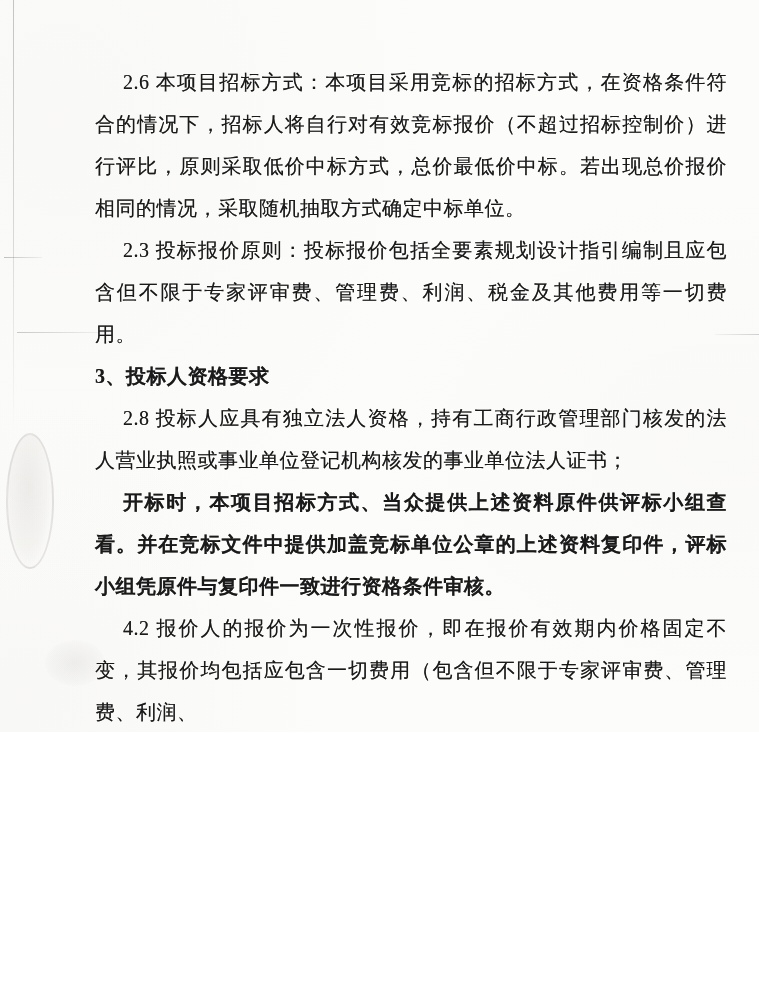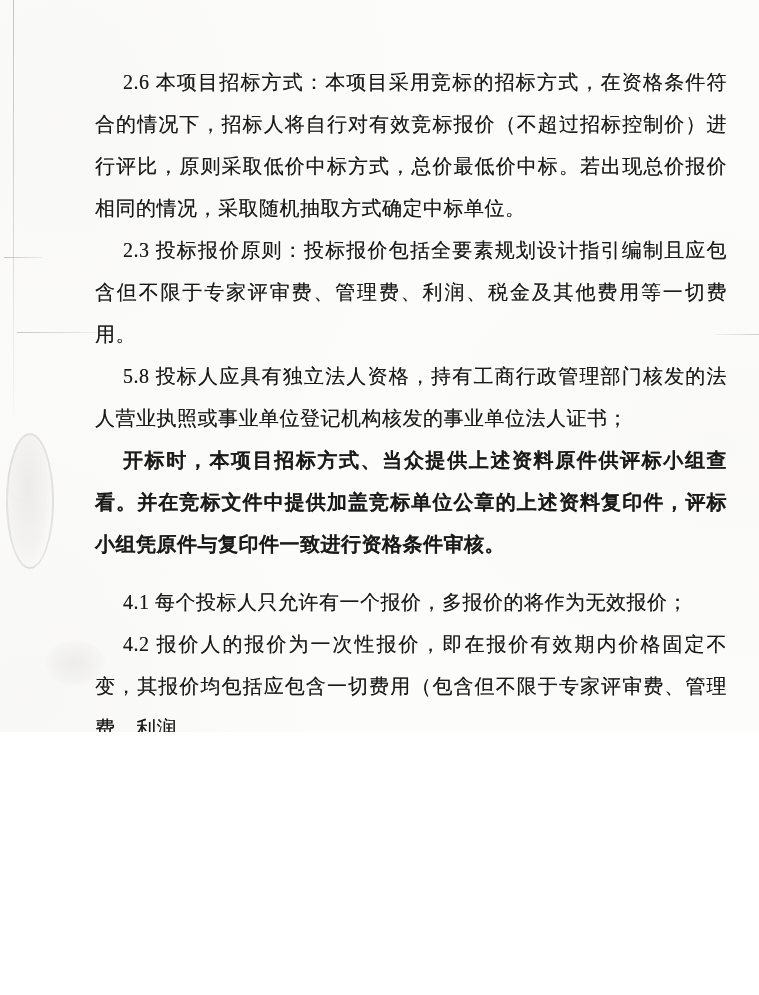--- a/index.html
+++ b/index.html
@@ -88,19 +88,19 @@
   <div class="artifact h-line-a"></div>
   <div class="artifact h-line-b"></div>
   <div class="artifact h-line-c"></div>
   <div class="artifact stamp-ghost"></div>
   <div class="artifact smudge-a"></div>
   <div class="artifact smudge-b"></div>
 
   <div class="textblock">
     <p class="para indent">2.6 本项目招标方式：本项目采用竞标的招标方式，在资格条件符合的情况下，招标人将自行对有效竞标报价（不超过招标控制价）进行评比，原则采取低价中标方式，总价最低价中标。若出现总价报价相同的情况，采取随机抽取方式确定中标单位。</p>
     <p class="para indent">2.3 投标报价原则：投标报价包括全要素规划设计指引编制且应包含但不限于专家评审费、管理费、利润、税金及其他费用等一切费用。</p>
-    <p class="para indent">5.8 投标人应具有独立法人资格，持有工商行政管理部门核发的法人营业执照或事业单位登记机构核发的事业单位法人证书；</p>
+    <p class="para bold">3、投标人资格要求</p>
+    <p class="para indent">2.8 投标人应具有独立法人资格，持有工商行政管理部门核发的法人营业执照或事业单位登记机构核发的事业单位法人证书；</p>
     <p class="para indent bold">开标时，本项目招标方式、当众提供上述资料原件供评标小组查看。并在竞标文件中提供加盖竞标单位公章的上述资料复印件，评标小组凭原件与复印件一致进行资格条件审核。</p>
-    <p class="para indent gap-before">4.1 每个投标人只允许有一个报价，多报价的将作为无效报价；</p>
     <p class="para indent">4.2 报价人的报价为一次性报价，即在报价有效期内价格固定不变，其报价均包括应包含一切费用（包含但不限于专家评审费、管理费、利润、</p>
   </div>
 
 </div>
 
 </body></html>

